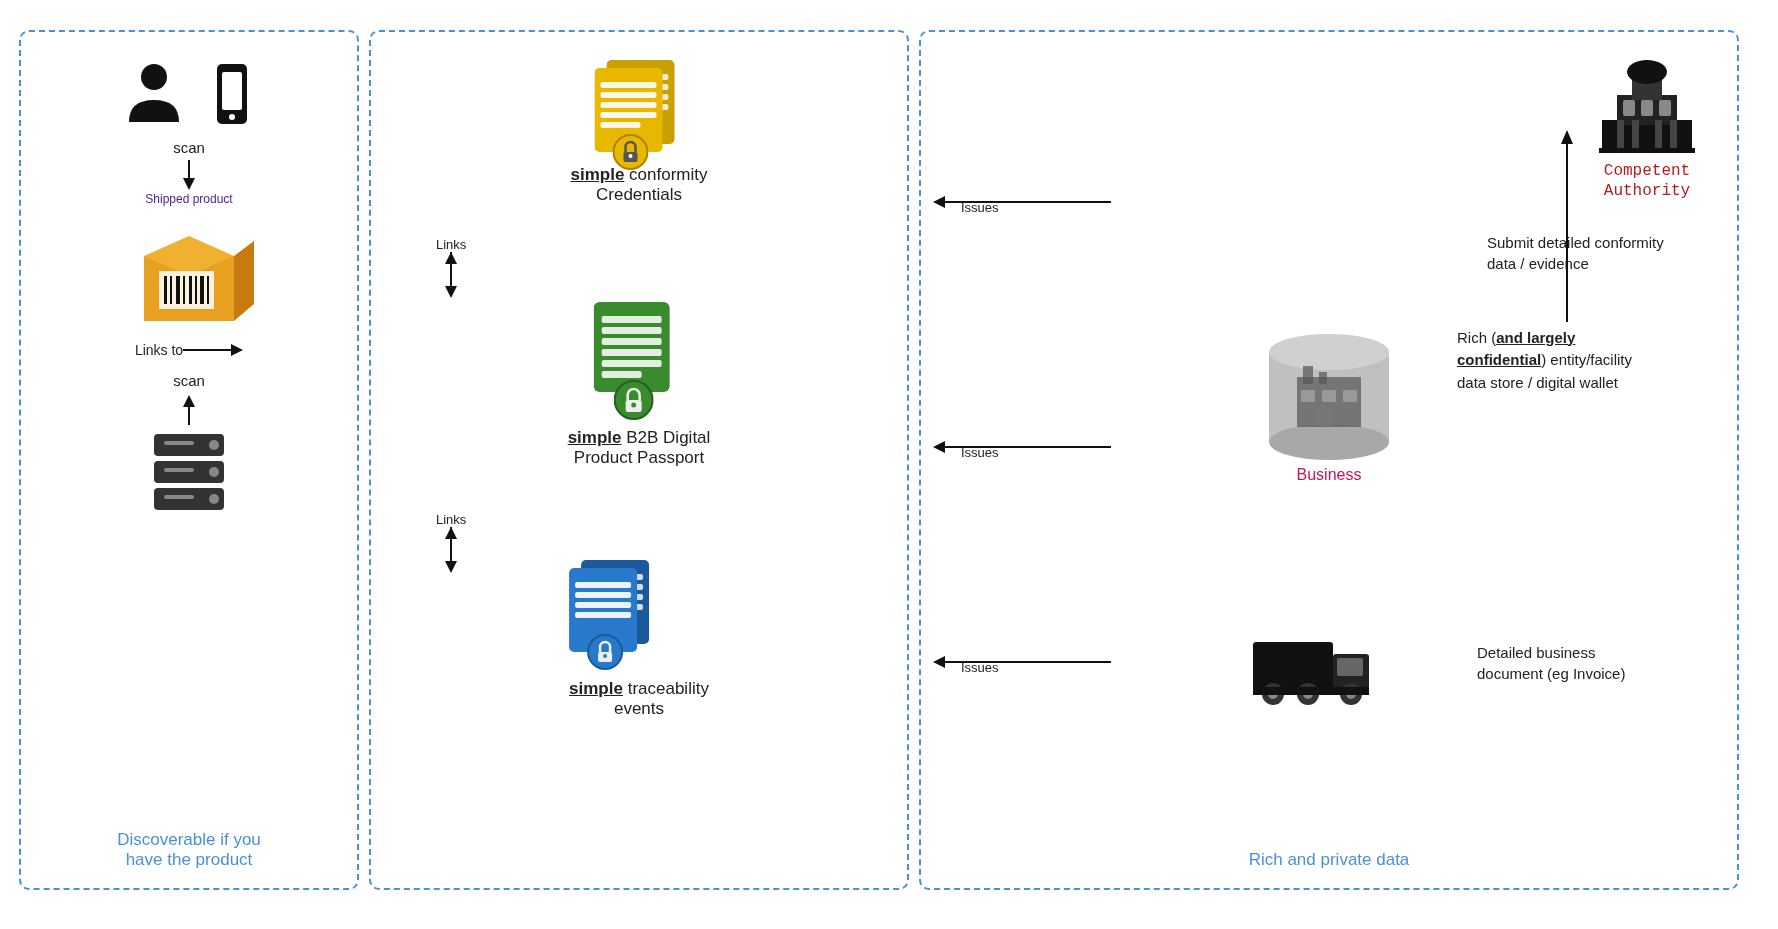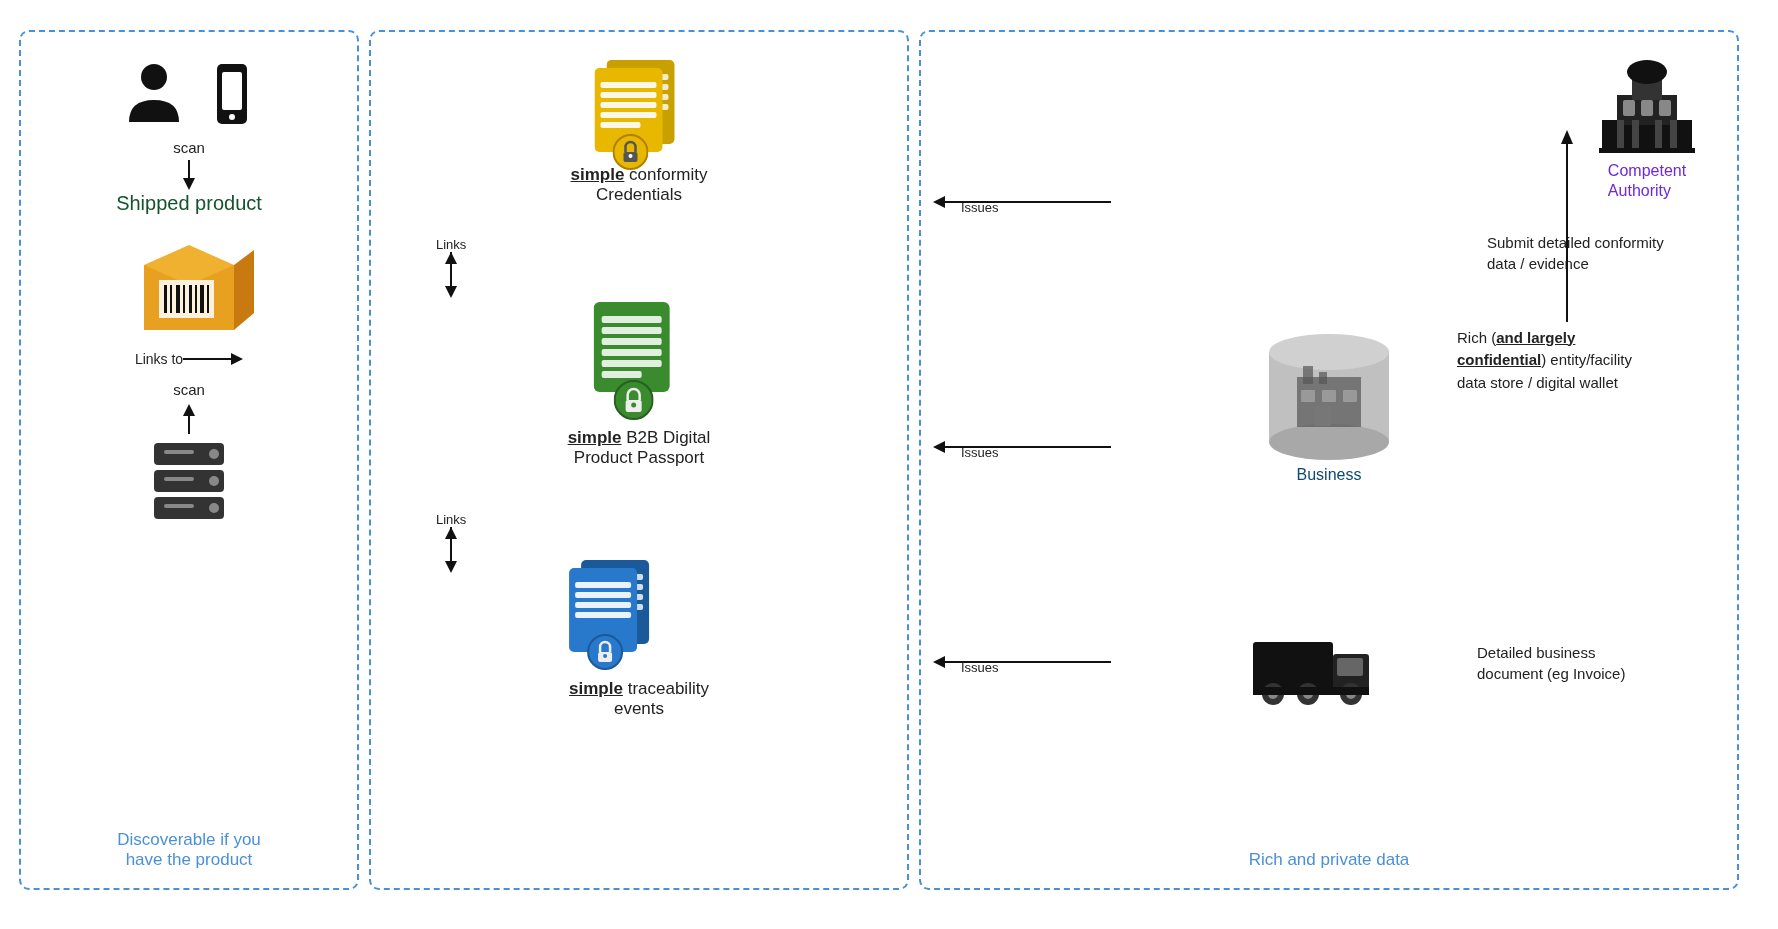--- a/index.html
+++ b/index.html
@@ -77,22 +77,22 @@
       margin-bottom: 8px;
     }
     .scan-label {
       font-size: 15px;
       color: #222;
       text-align: center;
       margin-bottom: 4px;
       margin-top: 4px;
     }
     .shipped-label {
-      font-size: 20px;
-      color: #14532d;
+      font-size: 12px;
+      color: #4c1d95;
       text-align: center;
       font-weight: normal;
       margin-bottom: 10px;
       margin-top: 2px;
     }
     .box-icon {
       width: 130px;
       height: 120px;
     }
     .scan-bottom-label {
@@ -340,21 +340,21 @@
           <rect x="35" y="60" width="7" height="30" fill="#444"></rect>
           <rect x="58" y="60" width="7" height="30" fill="#444"></rect>
           <rect x="73" y="60" width="7" height="30" fill="#444"></rect>
 
           <rect x="26" y="40" width="12" height="16" rx="2" fill="#888"></rect>
           <rect x="44" y="40" width="12" height="16" rx="2" fill="#888"></rect>
           <rect x="62" y="40" width="12" height="16" rx="2" fill="#888"></rect>
 
           <rect x="2" y="88" width="96" height="5" fill="#111"></rect>
         </svg>
-        <div style="font-size:16px; color:#6d28d9; margin-top:6px; line-height:1.3;">Competent<br>Authority</div>
+        <div style="font-size:16px; color:#b91c1c; text-align:center; margin-top:6px; line-height:1.3;font-family:Liberation Mono, monospace;">Competent<br>Authority</div>
       </div>
 
       <div style="position:absolute; top:200px; right:30px; font-size:15px; color:#222; line-height:1.4; width:220px;">
         Submit detailed conformity<br>data / evidence
       </div>
 
       <svg style="position:absolute; top:90px; right:155px;" width="30" height="200" viewBox="0 0 30 200">
         <line x1="15" y1="200" x2="15" y2="16" stroke="#111" stroke-width="2"></line>
         <polygon points="15,8 9,22 21,22" fill="#111"></polygon>
       </svg>
@@ -373,21 +373,21 @@
 
           <rect x="54" y="44" width="10" height="18" fill="#555" opacity="0.7"></rect>
           <rect x="70" y="50" width="8" height="12" fill="#555" opacity="0.7"></rect>
 
           <rect x="52" y="68" width="14" height="12" rx="1" fill="#999"></rect>
           <rect x="73" y="68" width="14" height="12" rx="1" fill="#999"></rect>
           <rect x="94" y="68" width="14" height="12" rx="1" fill="#999"></rect>
 
           <rect x="66" y="84" width="16" height="20" rx="1" fill="#777"></rect>
         </svg>
-        <div style="font-size:16px; color:#0c4a6e; text-align:center; margin-top:4px; font-weight:normal;">Business</div>
+        <div style="font-size:16px; color:#be185d; text-align:center; margin-top:4px; font-weight:normal;">Business</div>
       </div>
 
       <div style="position:absolute; top:295px; right:20px; font-size:15px; color:#222; line-height:1.5; width:260px;">
         Rich (<span style="font-weight:bold; text-decoration:underline;">and largely<br>confidential</span>) entity/facility<br>data store / digital wallet
       </div>
 
       <div style="position:absolute; top:610px; right:20px; font-size:15px; color:#222; line-height:1.4; width:240px;">
         Detailed business<br>document (eg Invoice)
       </div>
 

